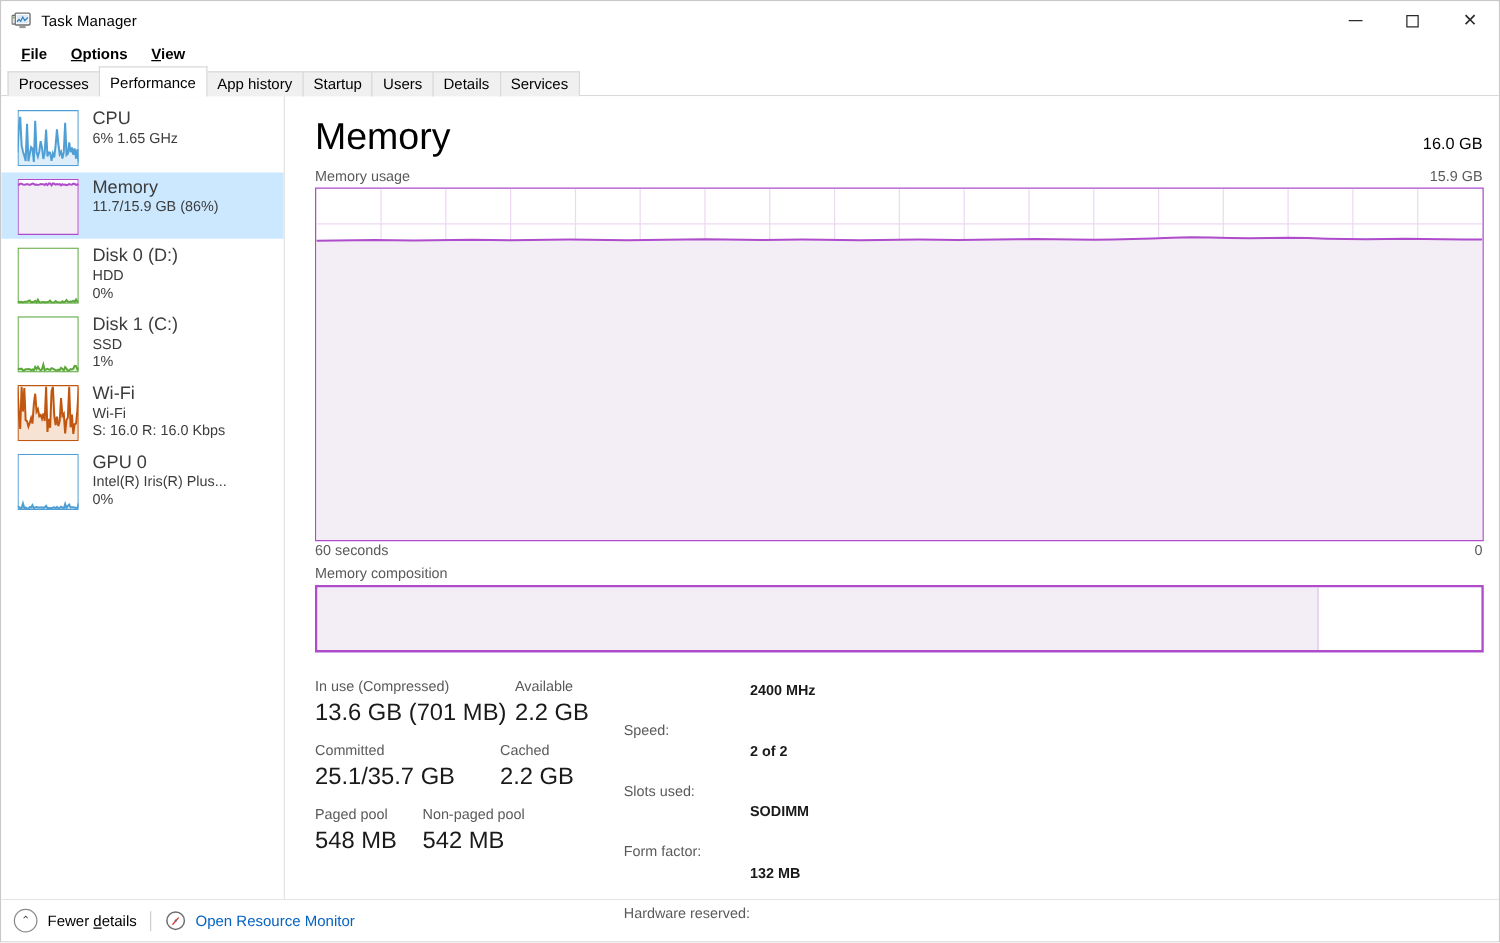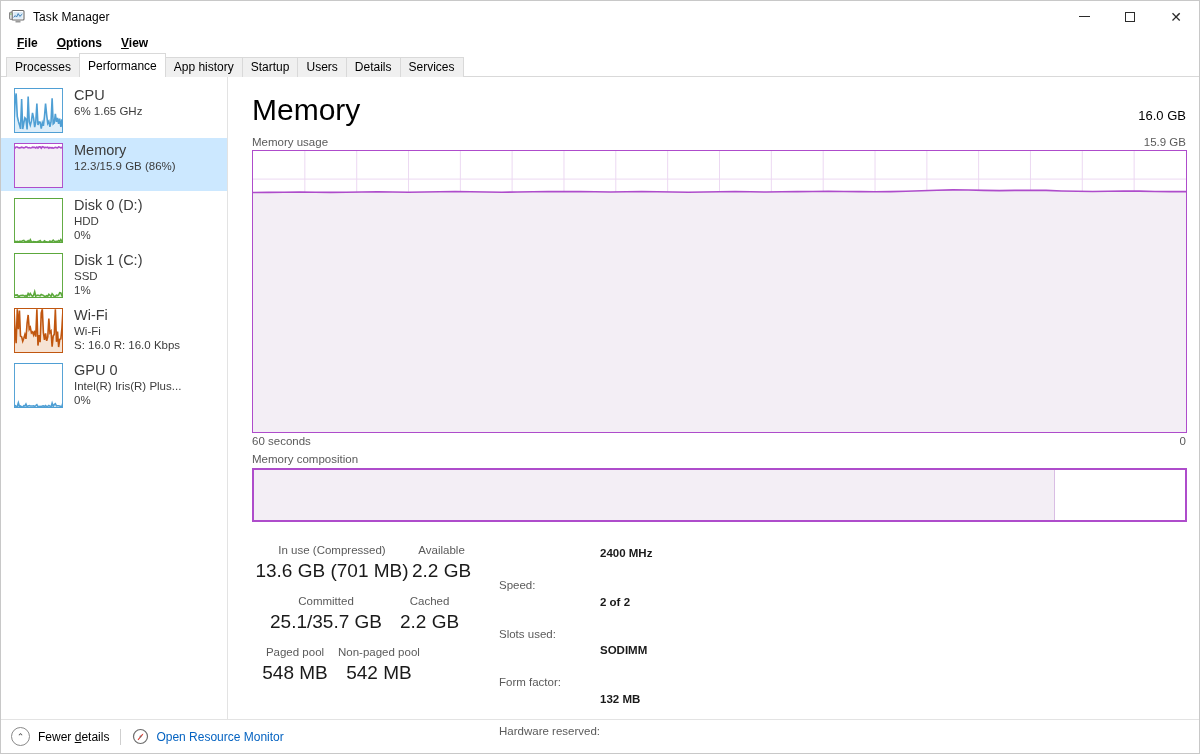--- a/index.html
+++ b/index.html
@@ -161,21 +161,21 @@
   .comp-inuse {
     background: #f3eef5; height: 100%;
     border-right: 1px solid #d9bde4;
   }
   .comp-free { flex: 1; background: #ffffff; height: 100%; }
 
   
   .stats {
     display: flex; margin-top: 21px;
   }
-  .stats-left { width: 238px; flex: none; text-align: center; }
+  .stats-left { width: 238px; flex: none; }
   .stat-row { display: flex; margin-bottom: 10px; }
   .stat-block { }
   .stat-lbl { font-size: 11.5px; color: #5a5a5a; line-height: 15px; }
   .stat-val { font-size: 19px; color: #1a1a1a; line-height: 26px; white-space: nowrap; }
 
   .stats-right { margin-left: 9px; padding-top: 2px; }
   .sys-row { display: flex; font-size: 11.5px; line-height: 16.6px; }
   .sys-k { width: 101px; color: #5a5a5a; flex: none; margin-top: 32px; }
   .sys-v { color: #1a1a1a; font-weight: bold; }
 
@@ -264,21 +264,21 @@
           <div class="thumb">
             <svg viewBox="0 0 100 100" preserveAspectRatio="none">
               <rect x="0" y="0" width="100" height="100" fill="#ffffff"></rect>
               <path d="M0,100 L0.0,9.9 L2.2,11.0 L4.4,8.9 L6.7,8.9 L8.9,10.5 L11.1,10.8 L13.3,10.3 L15.6,9.3 L17.8,10.0 L20.0,10.8 L22.2,9.8 L24.4,8.4 L26.7,9.2 L28.9,10.9 L31.1,10.2 L33.3,11.0 L35.6,10.4 L37.8,9.3 L40.0,9.7 L42.2,9.7 L44.4,11.0 L46.7,8.9 L48.9,11.3 L51.1,8.6 L53.3,8.6 L55.6,11.7 L57.8,8.3 L60.0,8.7 L62.2,10.5 L64.4,9.6 L66.7,10.1 L68.9,9.4 L71.1,11.7 L73.3,9.7 L75.6,10.8 L77.8,10.4 L80.0,11.3 L82.2,10.6 L84.4,9.6 L86.7,10.3 L88.9,10.7 L91.1,8.5 L93.3,9.2 L95.6,10.8 L97.8,9.9 L100.0,11.5 L100,100 Z" fill="#f3eef5"></path>
               <polyline points="0.0,9.9 2.2,11.0 4.4,8.9 6.7,8.9 8.9,10.5 11.1,10.8 13.3,10.3 15.6,9.3 17.8,10.0 20.0,10.8 22.2,9.8 24.4,8.4 26.7,9.2 28.9,10.9 31.1,10.2 33.3,11.0 35.6,10.4 37.8,9.3 40.0,9.7 42.2,9.7 44.4,11.0 46.7,8.9 48.9,11.3 51.1,8.6 53.3,8.6 55.6,11.7 57.8,8.3 60.0,8.7 62.2,10.5 64.4,9.6 66.7,10.1 68.9,9.4 71.1,11.7 73.3,9.7 75.6,10.8 77.8,10.4 80.0,11.3 82.2,10.6 84.4,9.6 86.7,10.3 88.9,10.7 91.1,8.5 93.3,9.2 95.6,10.8 97.8,9.9 100.0,11.5" fill="none" stroke="#ae4ccb" stroke-width="1.6" vector-effect="non-scaling-stroke"></polyline>
               <rect x="0.5" y="0.5" width="99" height="99" fill="none" stroke="#ae4ccb" stroke-width="1.4" vector-effect="non-scaling-stroke"></rect>
             </svg>
           </div>
           <div class="side-text">
             <div class="side-title">Memory</div>
-            <div class="side-sub">12.3/15.9 GB (86%)</div>
+            <div class="side-sub">11.7/15.9 GB (86%)</div>
           </div>
         </div>
         <div class="side-item">
           <div class="thumb">
             <svg viewBox="0 0 100 100" preserveAspectRatio="none">
               <rect x="0" y="0" width="100" height="100" fill="#ffffff"></rect>
               <path d="M0,100 L0.0,96.7 L2.2,96.3 L4.4,97.2 L6.7,96.4 L8.9,97.8 L11.1,96.4 L13.3,96.4 L15.6,96.5 L17.8,94.9 L20.0,94.2 L22.2,97.4 L24.4,96.8 L26.7,96.9 L28.9,94.8 L31.1,97.7 L33.3,92.9 L35.6,97.5 L37.8,98.0 L40.0,97.0 L42.2,97.4 L44.4,97.1 L46.7,97.9 L48.9,96.8 L51.1,96.2 L53.3,94.5 L55.6,97.9 L57.8,97.8 L60.0,97.9 L62.2,95.2 L64.4,97.0 L66.7,97.3 L68.9,97.9 L71.1,97.7 L73.3,95.5 L75.6,97.4 L77.8,96.2 L80.0,93.5 L82.2,96.1 L84.4,96.7 L86.7,96.0 L88.9,96.5 L91.1,94.7 L93.3,96.7 L95.6,92.3 L97.8,96.3 L100.0,97.1 L100,100 Z" fill="#eaf5e5"></path>
               <polyline points="0.0,96.7 2.2,96.3 4.4,97.2 6.7,96.4 8.9,97.8 11.1,96.4 13.3,96.4 15.6,96.5 17.8,94.9 20.0,94.2 22.2,97.4 24.4,96.8 26.7,96.9 28.9,94.8 31.1,97.7 33.3,92.9 35.6,97.5 37.8,98.0 40.0,97.0 42.2,97.4 44.4,97.1 46.7,97.9 48.9,96.8 51.1,96.2 53.3,94.5 55.6,97.9 57.8,97.8 60.0,97.9 62.2,95.2 64.4,97.0 66.7,97.3 68.9,97.9 71.1,97.7 73.3,95.5 75.6,97.4 77.8,96.2 80.0,93.5 82.2,96.1 84.4,96.7 86.7,96.0 88.9,96.5 91.1,94.7 93.3,96.7 95.6,92.3 97.8,96.3 100.0,97.1" fill="none" stroke="#5ca83c" stroke-width="1.6" vector-effect="non-scaling-stroke"></polyline>
               <rect x="0.5" y="0.5" width="99" height="99" fill="none" stroke="#5ca83c" stroke-width="1.4" vector-effect="non-scaling-stroke"></rect>
             </svg>

